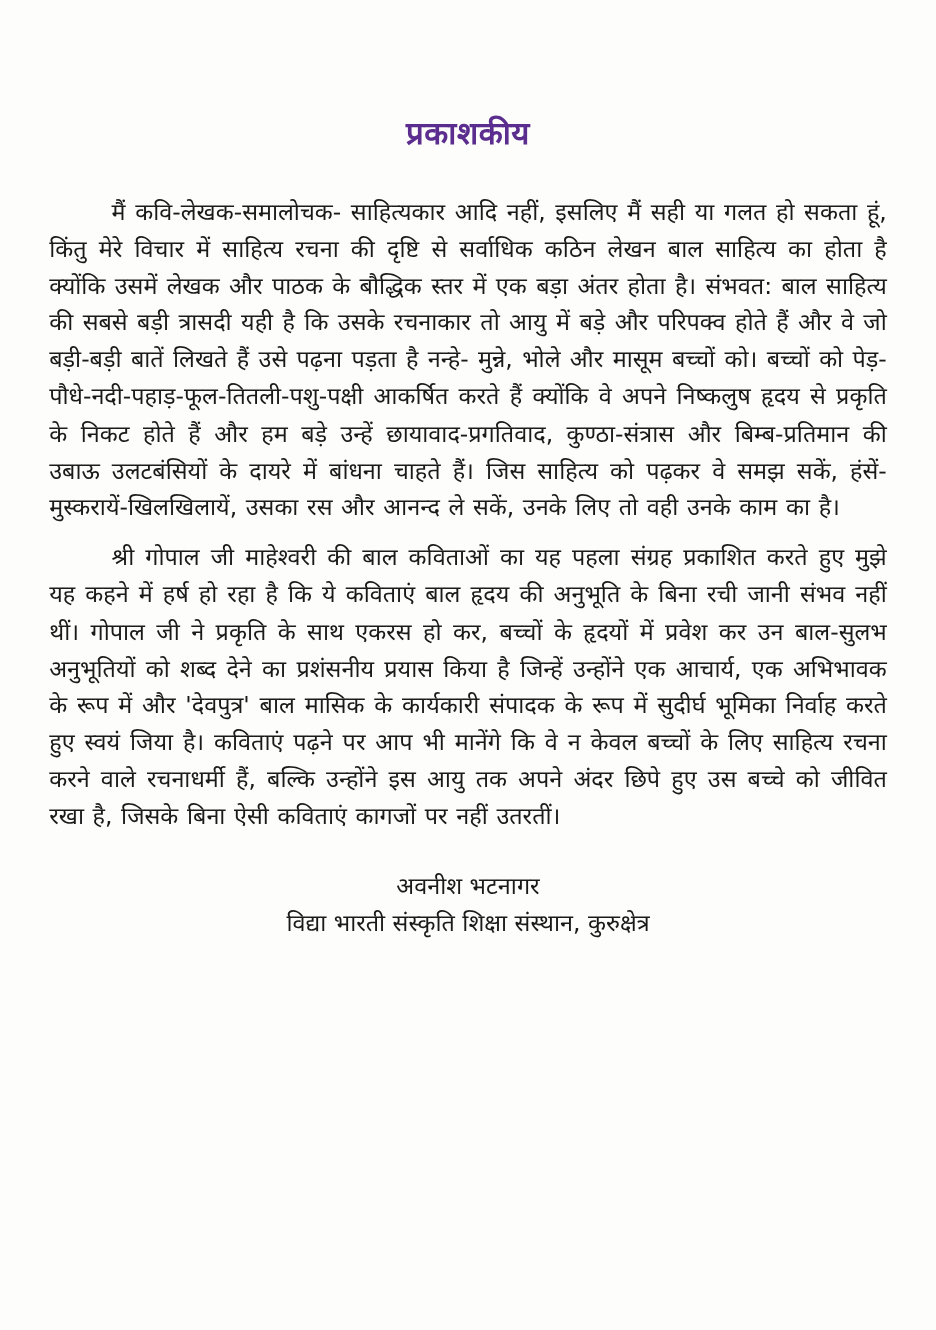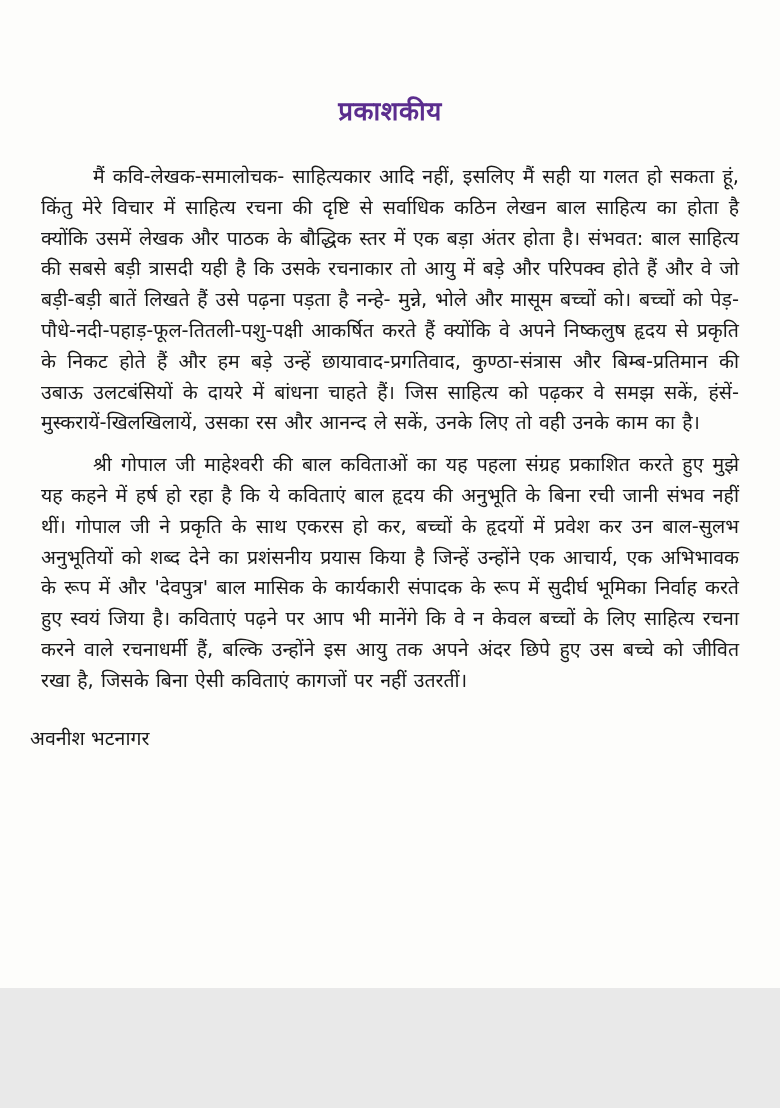--- a/index.html
+++ b/index.html
@@ -3,21 +3,21 @@
 <meta charset="utf-8">
 <style>
   html, body {
     margin: 0;
     padding: 0;
     background: #e9e9e9;
   }
   .page {
     position: relative;
     width: 780px;
-    height: 988px;
+    height: 1108px;
     margin: 0 auto;
     background: #fdfdfb;
     box-sizing: border-box;
     padding: 92px 30px 40px 30px;
     font-family: "DejaVu Sans", sans-serif;
     color: #1a1a1a;
     overflow: hidden;
   }
   .page-title {
     text-align: center;
@@ -29,21 +29,21 @@
   .body-text p {
     font-size: 19.5px;
     line-height: 1.58;
     text-align: justify;
     text-indent: 52px;
     margin: 11px;
     word-spacing: 1px;
   }
   .signature {
     margin-top: 26px;
-    text-align: left;
+    text-align: center;
     font-size: 19.5px;
     line-height: 1.6;
   }
   .signature div {
     margin: 0;
   }
 </style>
 </head>
 <body>
 
@@ -51,15 +51,16 @@
 
   <h1 class="page-title" style="color: rgb(91, 45, 142);">प्रकाशकीय</h1>
 
   <div class="body-text">
     <p>मैं कवि-लेखक-समालोचक- साहित्यकार आदि नहीं, इसलिए मैं सही या गलत हो सकता हूं, किंतु मेरे विचार में साहित्य रचना की दृष्टि से सर्वाधिक कठिन लेखन बाल साहित्य का होता है क्योंकि उसमें लेखक और पाठक के बौद्धिक स्तर में एक बड़ा अंतर होता है। संभवत: बाल साहित्य की सबसे बड़ी त्रासदी यही है कि उसके रचनाकार तो आयु में बड़े और परिपक्व होते हैं और वे जो बड़ी-बड़ी बातें लिखते हैं उसे पढ़ना पड़ता है नन्हे- मुन्ने, भोले और मासूम बच्चों को। बच्चों को पेड़-पौधे-नदी-पहाड़-फूल-तितली-पशु-पक्षी आकर्षित करते हैं क्योंकि वे अपने निष्कलुष हृदय से प्रकृति के निकट होते हैं और हम बड़े उन्हें छायावाद-प्रगतिवाद, कुण्ठा-संत्रास और बिम्ब-प्रतिमान की उबाऊ उलटबंसियों के दायरे में बांधना चाहते हैं। जिस साहित्य को पढ़कर वे समझ सकें, हंसें- मुस्करायें-खिलखिलायें, उसका रस और आनन्द ले सकें, उनके लिए तो वही उनके काम का है।</p>
     <p>श्री गोपाल जी माहेश्वरी की बाल कविताओं का यह पहला संग्रह प्रकाशित करते हुए मुझे यह कहने में हर्ष हो रहा है कि ये कविताएं बाल हृदय की अनुभूति के बिना रची जानी संभव नहीं थीं। गोपाल जी ने प्रकृति के साथ एकरस हो कर, बच्चों के हृदयों में प्रवेश कर उन बाल-सुलभ अनुभूतियों को शब्द देने का प्रशंसनीय प्रयास किया है जिन्हें उन्होंने एक आचार्य, एक अभिभावक के रूप में और 'देवपुत्र' बाल मासिक के कार्यकारी संपादक के रूप में सुदीर्घ भूमिका निर्वाह करते हुए स्वयं जिया है। कविताएं पढ़ने पर आप भी मानेंगे कि वे न केवल बच्चों के लिए साहित्य रचना करने वाले रचनाधर्मी हैं, बल्कि उन्होंने इस आयु तक अपने अंदर छिपे हुए उस बच्चे को जीवित रखा है, जिसके बिना ऐसी कविताएं कागजों पर नहीं उतरतीं।</p>
   </div>
 
   <div class="signature">
     <div>अवनीश भटनागर</div>
+    <div>विद्या भारती संस्कृति शिक्षा संस्थान, कुरुक्षेत्र</div>
   </div>
 
 </div>
 
 </body></html>

